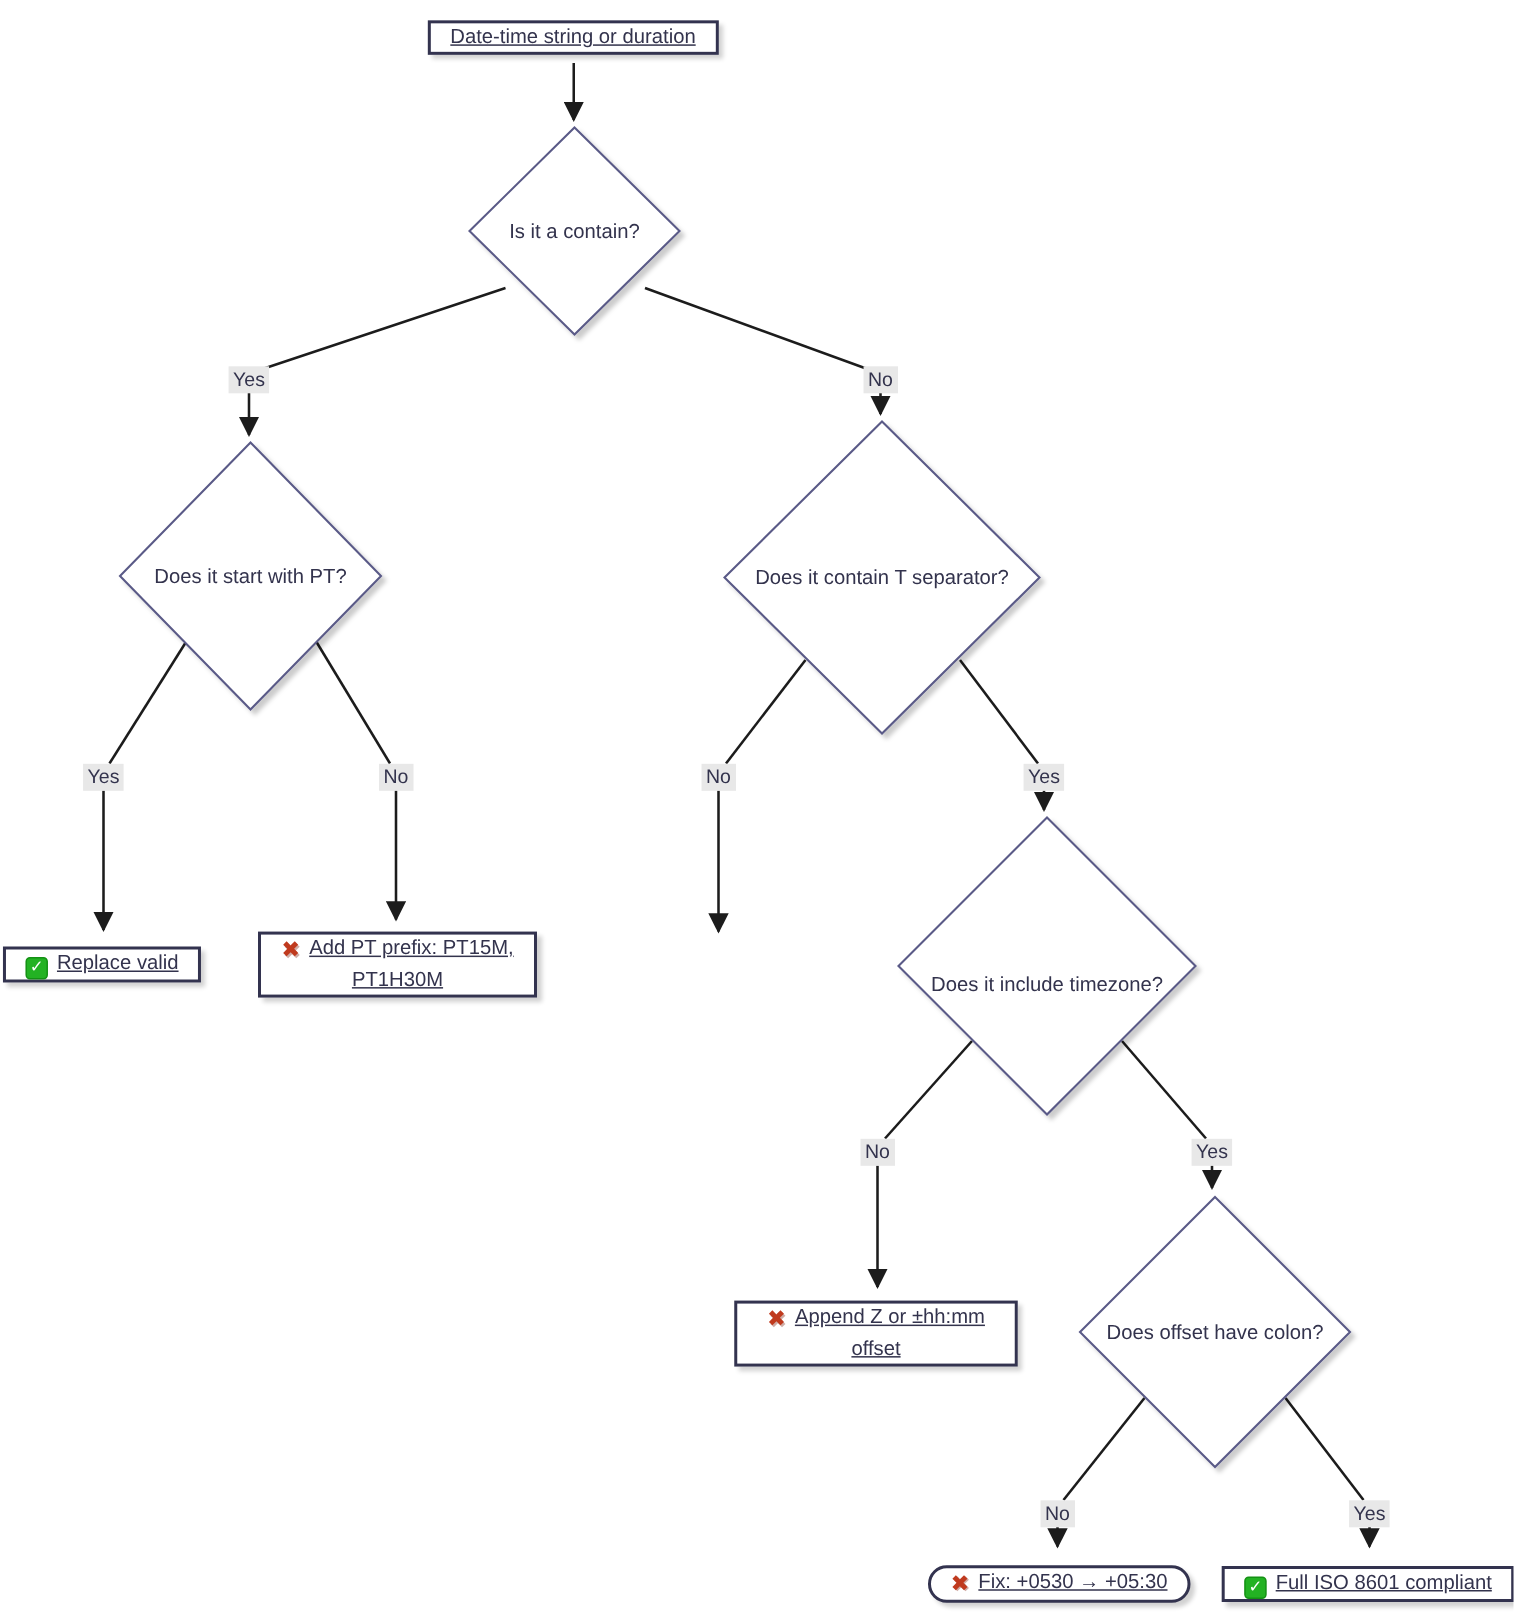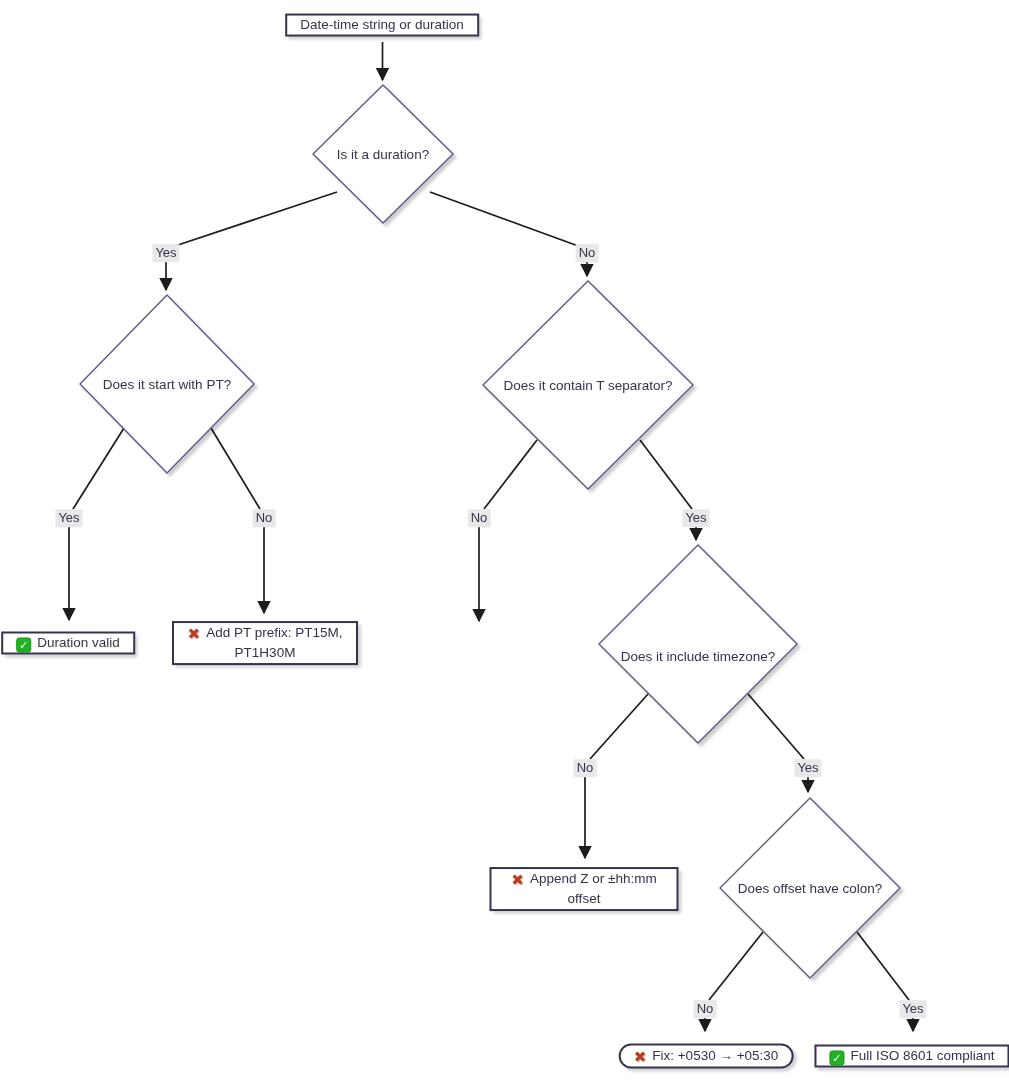--- a/index.html
+++ b/index.html
@@ -17,20 +17,21 @@
   svg.underlay { position:absolute; left:0; top:0; }
   svg.underlay line { stroke: var(--edge-line); stroke-width:1.7; }
   svg.underlay polygon { fill: var(--node-fill); stroke: var(--diamond-border); stroke-width:1.4; }
   #arrowhead path { fill: var(--edge-line); }
 
   .node {
     position:absolute; transform:translate(-50%,-50%);
     background: var(--node-fill); border:2px solid var(--rect-border);
     font-size:13.5px; text-align:center; padding:0 13px; line-height:1.4;
     box-shadow:3px 3px 3px rgba(0,0,0,0.18);
+    text-decoration:underline;
   }
   .node.nowrap { white-space:nowrap; }
 
   .dlabel {
     position:absolute; transform:translate(-50%,-50%);
     font-size:13.5px; text-align:center; white-space:nowrap; pointer-events:none;
   }
 
   .edge-label {
     position:absolute; transform:translate(-50%,-50%);
@@ -94,41 +95,41 @@
       <polygon points="698,545 797,644 698,743 599,644"></polygon>
       <polygon points="810,798 900,888 810,978 720,888"></polygon>
     </g>
   </svg>
 
   <div class="node nowrap" style="left:382px; top:25px;">
     <span>Date-time string or duration</span>
   </div>
 
   <div class="node nowrap" style="left:68px; top:643px;">
-    <span class="icon check">✓</span><span>Duration valid</span>
+    <span class="icon check">✓</span><span>Replace valid</span>
   </div>
 
   <div class="node" style="left:265px; top:643px; width:186px;">
     <span class="icon cross">✖</span><span>Add PT prefix: PT15M, PT1H30M</span>
   </div>
 
 
   <div class="node" style="left:584px; top:889px; width:189px;">
     <span class="icon cross">✖</span><span>Append Z or ±hh:mm offset</span>
   </div>
 
   <div class="node nowrap" style="left:706px; top:1056px;border-radius:15px;">
     <span class="icon cross">✖</span><span>Fix: +0530 → +05:30</span>
   </div>
 
   <div class="node nowrap" style="left:912px; top:1056px;">
     <span class="icon check">✓</span><span>Full ISO 8601 compliant</span>
   </div>
 
-  <div class="dlabel" style="left:383px; top:154px;">Is it a duration?</div>
+  <div class="dlabel" style="left:383px; top:154px;">Is it a contain?</div>
   <div class="dlabel" style="left:167px; top:384px;">Does it start with PT?</div>
   <div class="dlabel" style="left:588px; top:385px;">Does it contain T separator?</div>
   <div class="dlabel" style="left:698px; top:644px;margin-top:12px;">Does it include timezone?</div>
   <div class="dlabel" style="left:810px; top:888px;">Does offset have colon?</div>
 
   <div class="edge-label" style="left:166px; top:253px;">Yes</div>
   <div class="edge-label" style="left:587px; top:253px;">No</div>
   <div class="edge-label" style="left:69px;  top:518px;">Yes</div>
   <div class="edge-label" style="left:264px; top:518px;">No</div>
   <div class="edge-label" style="left:479px; top:518px;">No</div>

